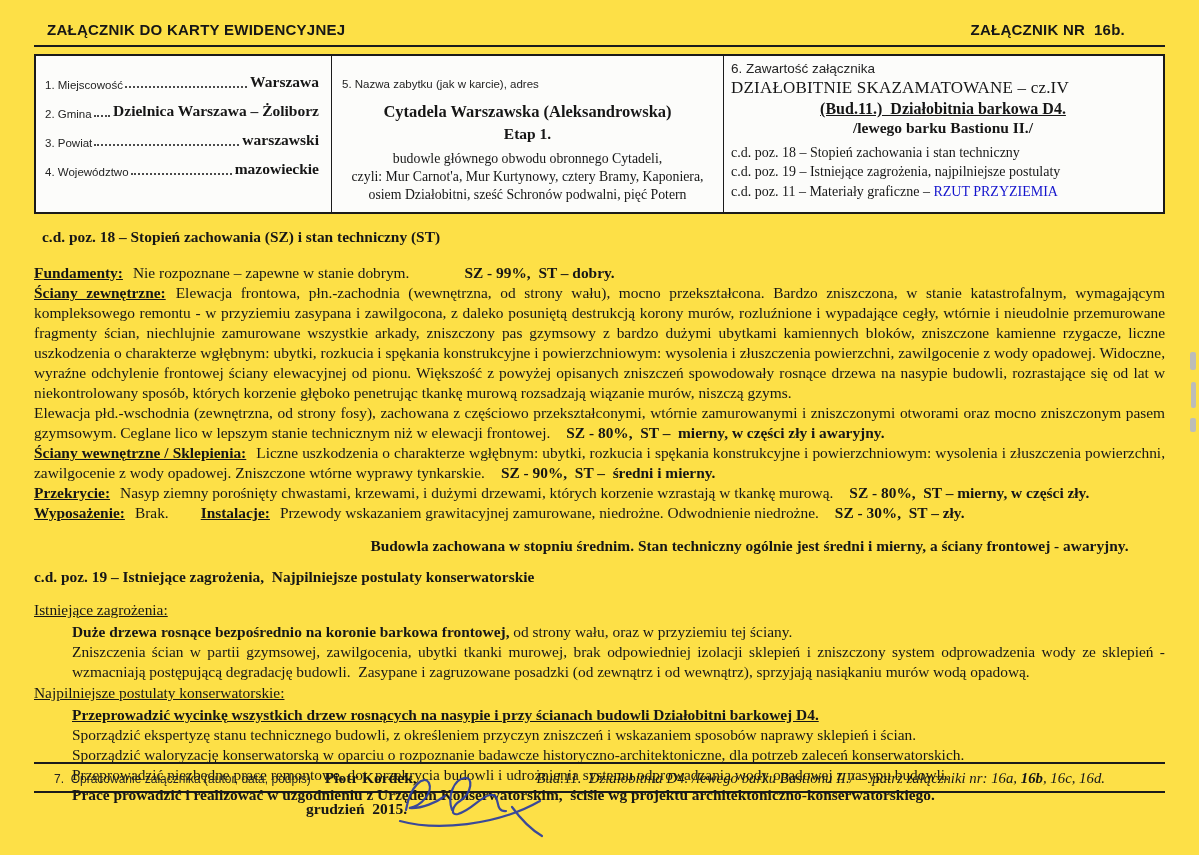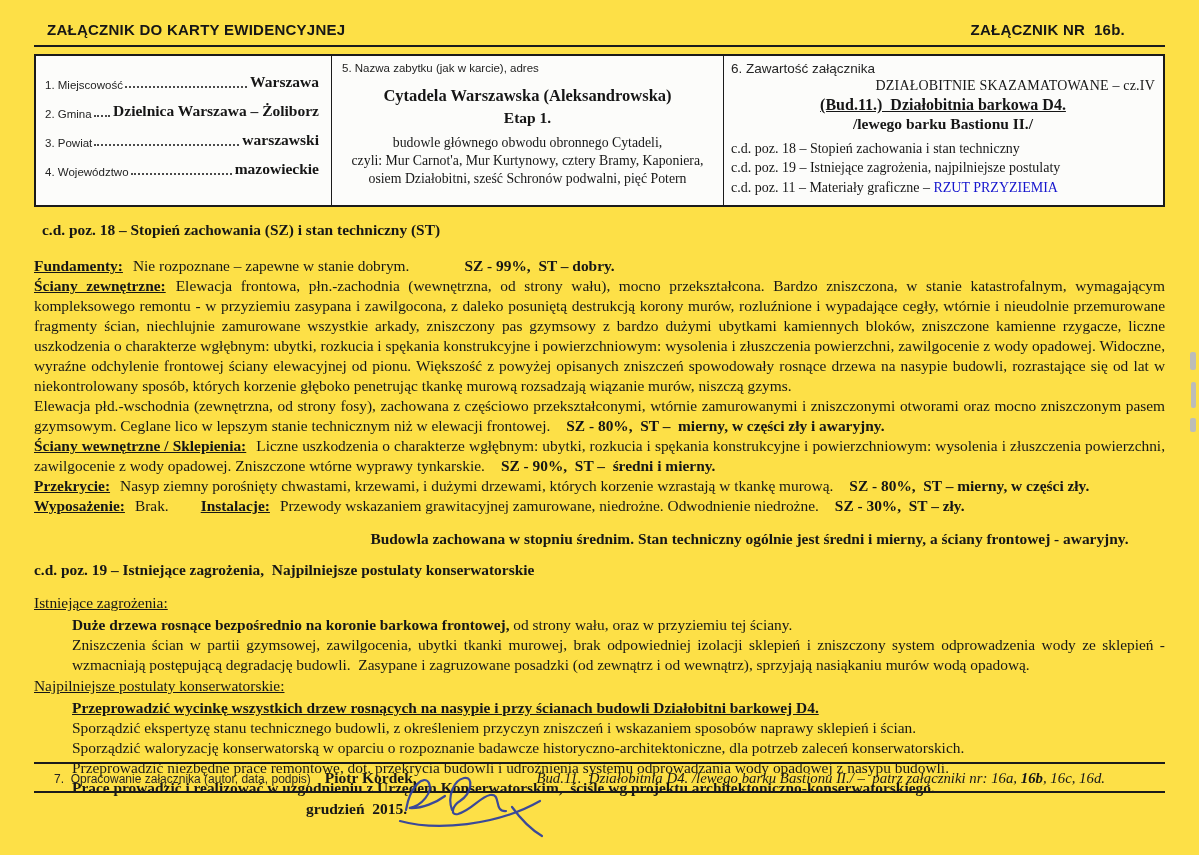--- a/index.html
+++ b/index.html
@@ -31,36 +31,36 @@
   .rule { border-top: 2px solid #1b1b1b; margin: 0 34px; height: 0; }
 
   
   .info-table {
     display: flex;
     margin: 7px 34px 0;
     border: 2px solid #1b1b1b;
     background: #fcfcfa;
   }
   .col1 { width: 296px; border-right: 1.5px solid #1b1b1b; padding: 17px 12px 6px 9px; }
-  .col2 { width: 392px; border-right: 1.5px solid #1b1b1b; padding: 6px 10px 8px; text-align: center; }
+  .col2 { width: 392px; border-right: 1.5px solid #1b1b1b; padding: 22px 10px 8px; text-align: center; }
   .col3 { flex: 1; padding: 5px 8px 8px 7px; }
 
   .frow { display: flex; align-items: flex-end; margin-bottom: 11px; }
   .flabel { font-family: "Liberation Sans", sans-serif; font-size: 11.5px; color: #242424; white-space: nowrap; }
   .leader { flex: 1 1 auto; border-bottom: 2px dotted #4a4a4a; margin: 0 3px 3px 2px; min-width: 6px; }
   .fvalue { font-weight: bold; font-size: 15.5px; white-space: nowrap; }
 
   .small-label { font-family: "Liberation Sans", sans-serif; font-size: 11.5px; text-align: left; color: #242424; }
   .small-label.lg { font-size: 13.5px; }
 
   .mon-name { font-weight: bold; font-size: 16.5px; margin-top: 12px; }
   .mon-stage { font-weight: bold; font-size: 15.5px; margin: 3px 0 7px; }
   .mon-desc { font-size: 13.8px; line-height: 1.3; }
 
-  .cont-title { font-size: 14px; text-align: right; margin-top: 2px; letter-spacing: 0.2px; }
+  .cont-title { font-size: 17px; text-align: left; margin-top: 2px; letter-spacing: 0.2px; }
   .cont-sub1 { font-weight: bold; font-size: 16px; text-align: center; text-decoration: underline; margin-top: 2px; }
   .cont-sub2 { font-weight: bold; font-size: 15.5px; text-align: center; margin: 1px 0 6px; }
   .cont-items { font-size: 14px; line-height: 1.38; }
   .blue { color: var(--link-blue, #1414cd); }
 
   
   .doc-body { margin: 13px 34px 0; font-size: 15.4px; line-height: 20px; }
   .h18, .h19 { font-size: 15.4px; font-weight: bold; margin: 0 8px 16px; }
   .h19 { margin: 11px 0 13px; }
   .para { margin: 0; }

